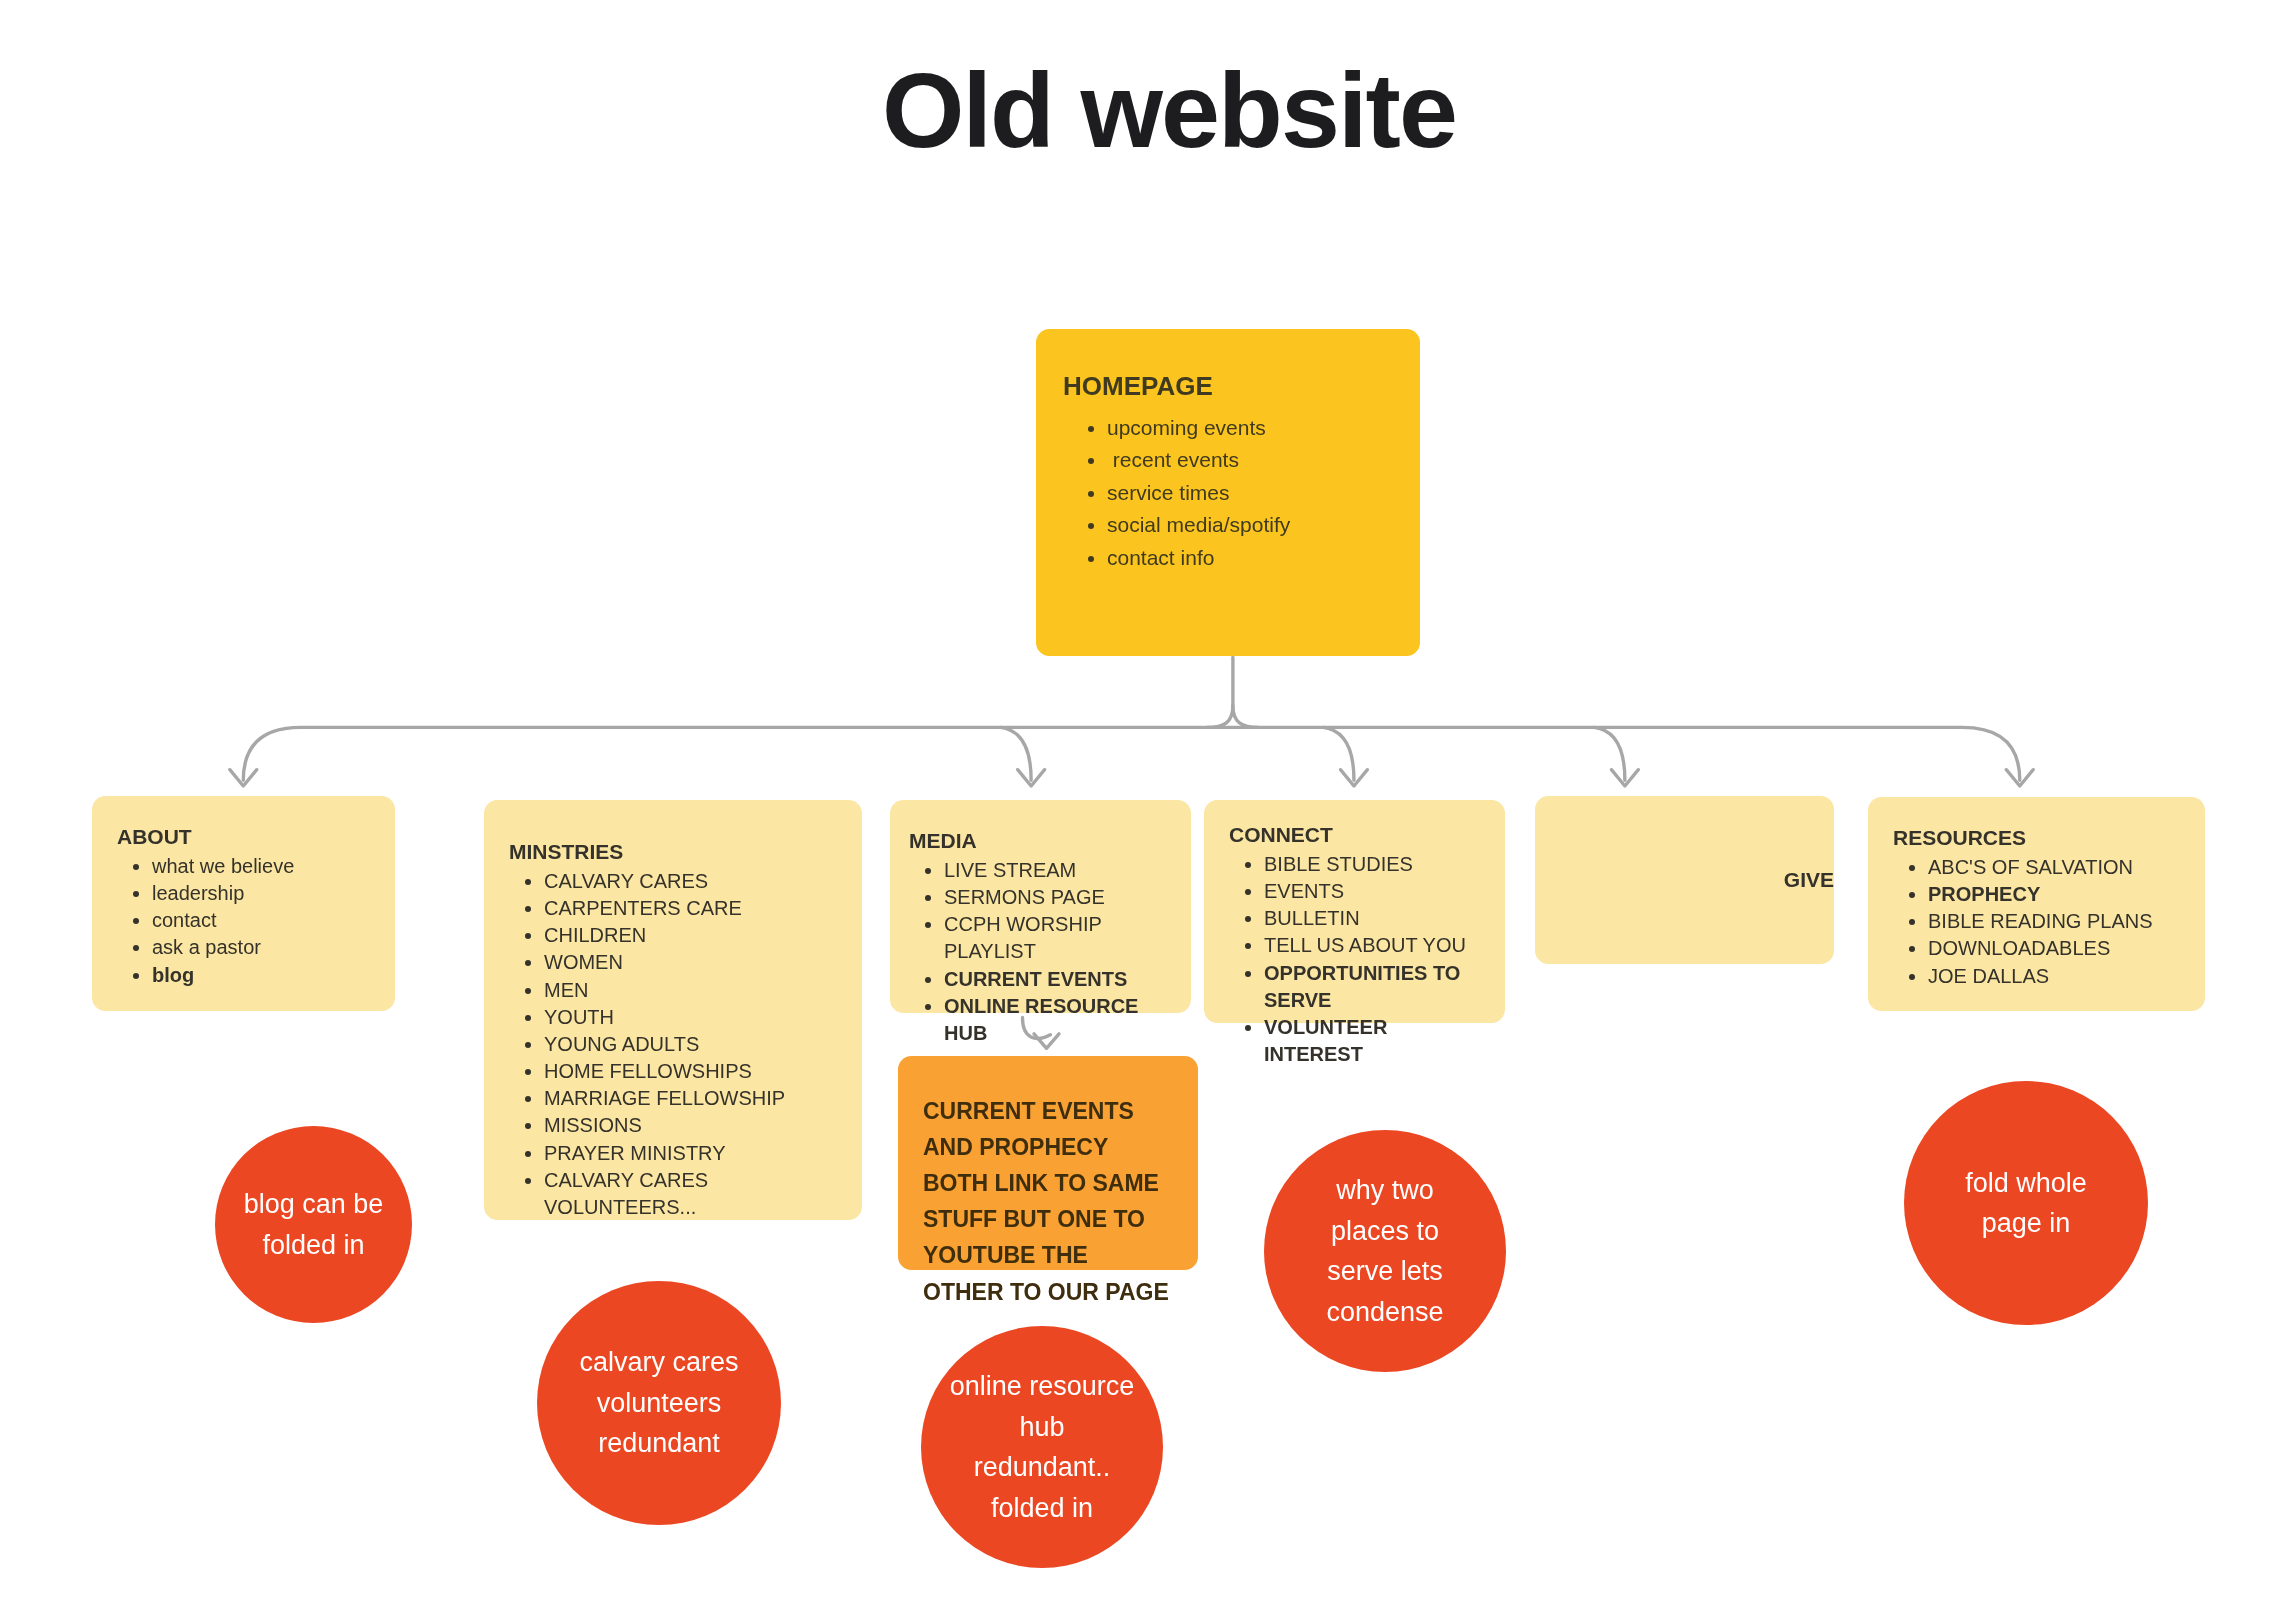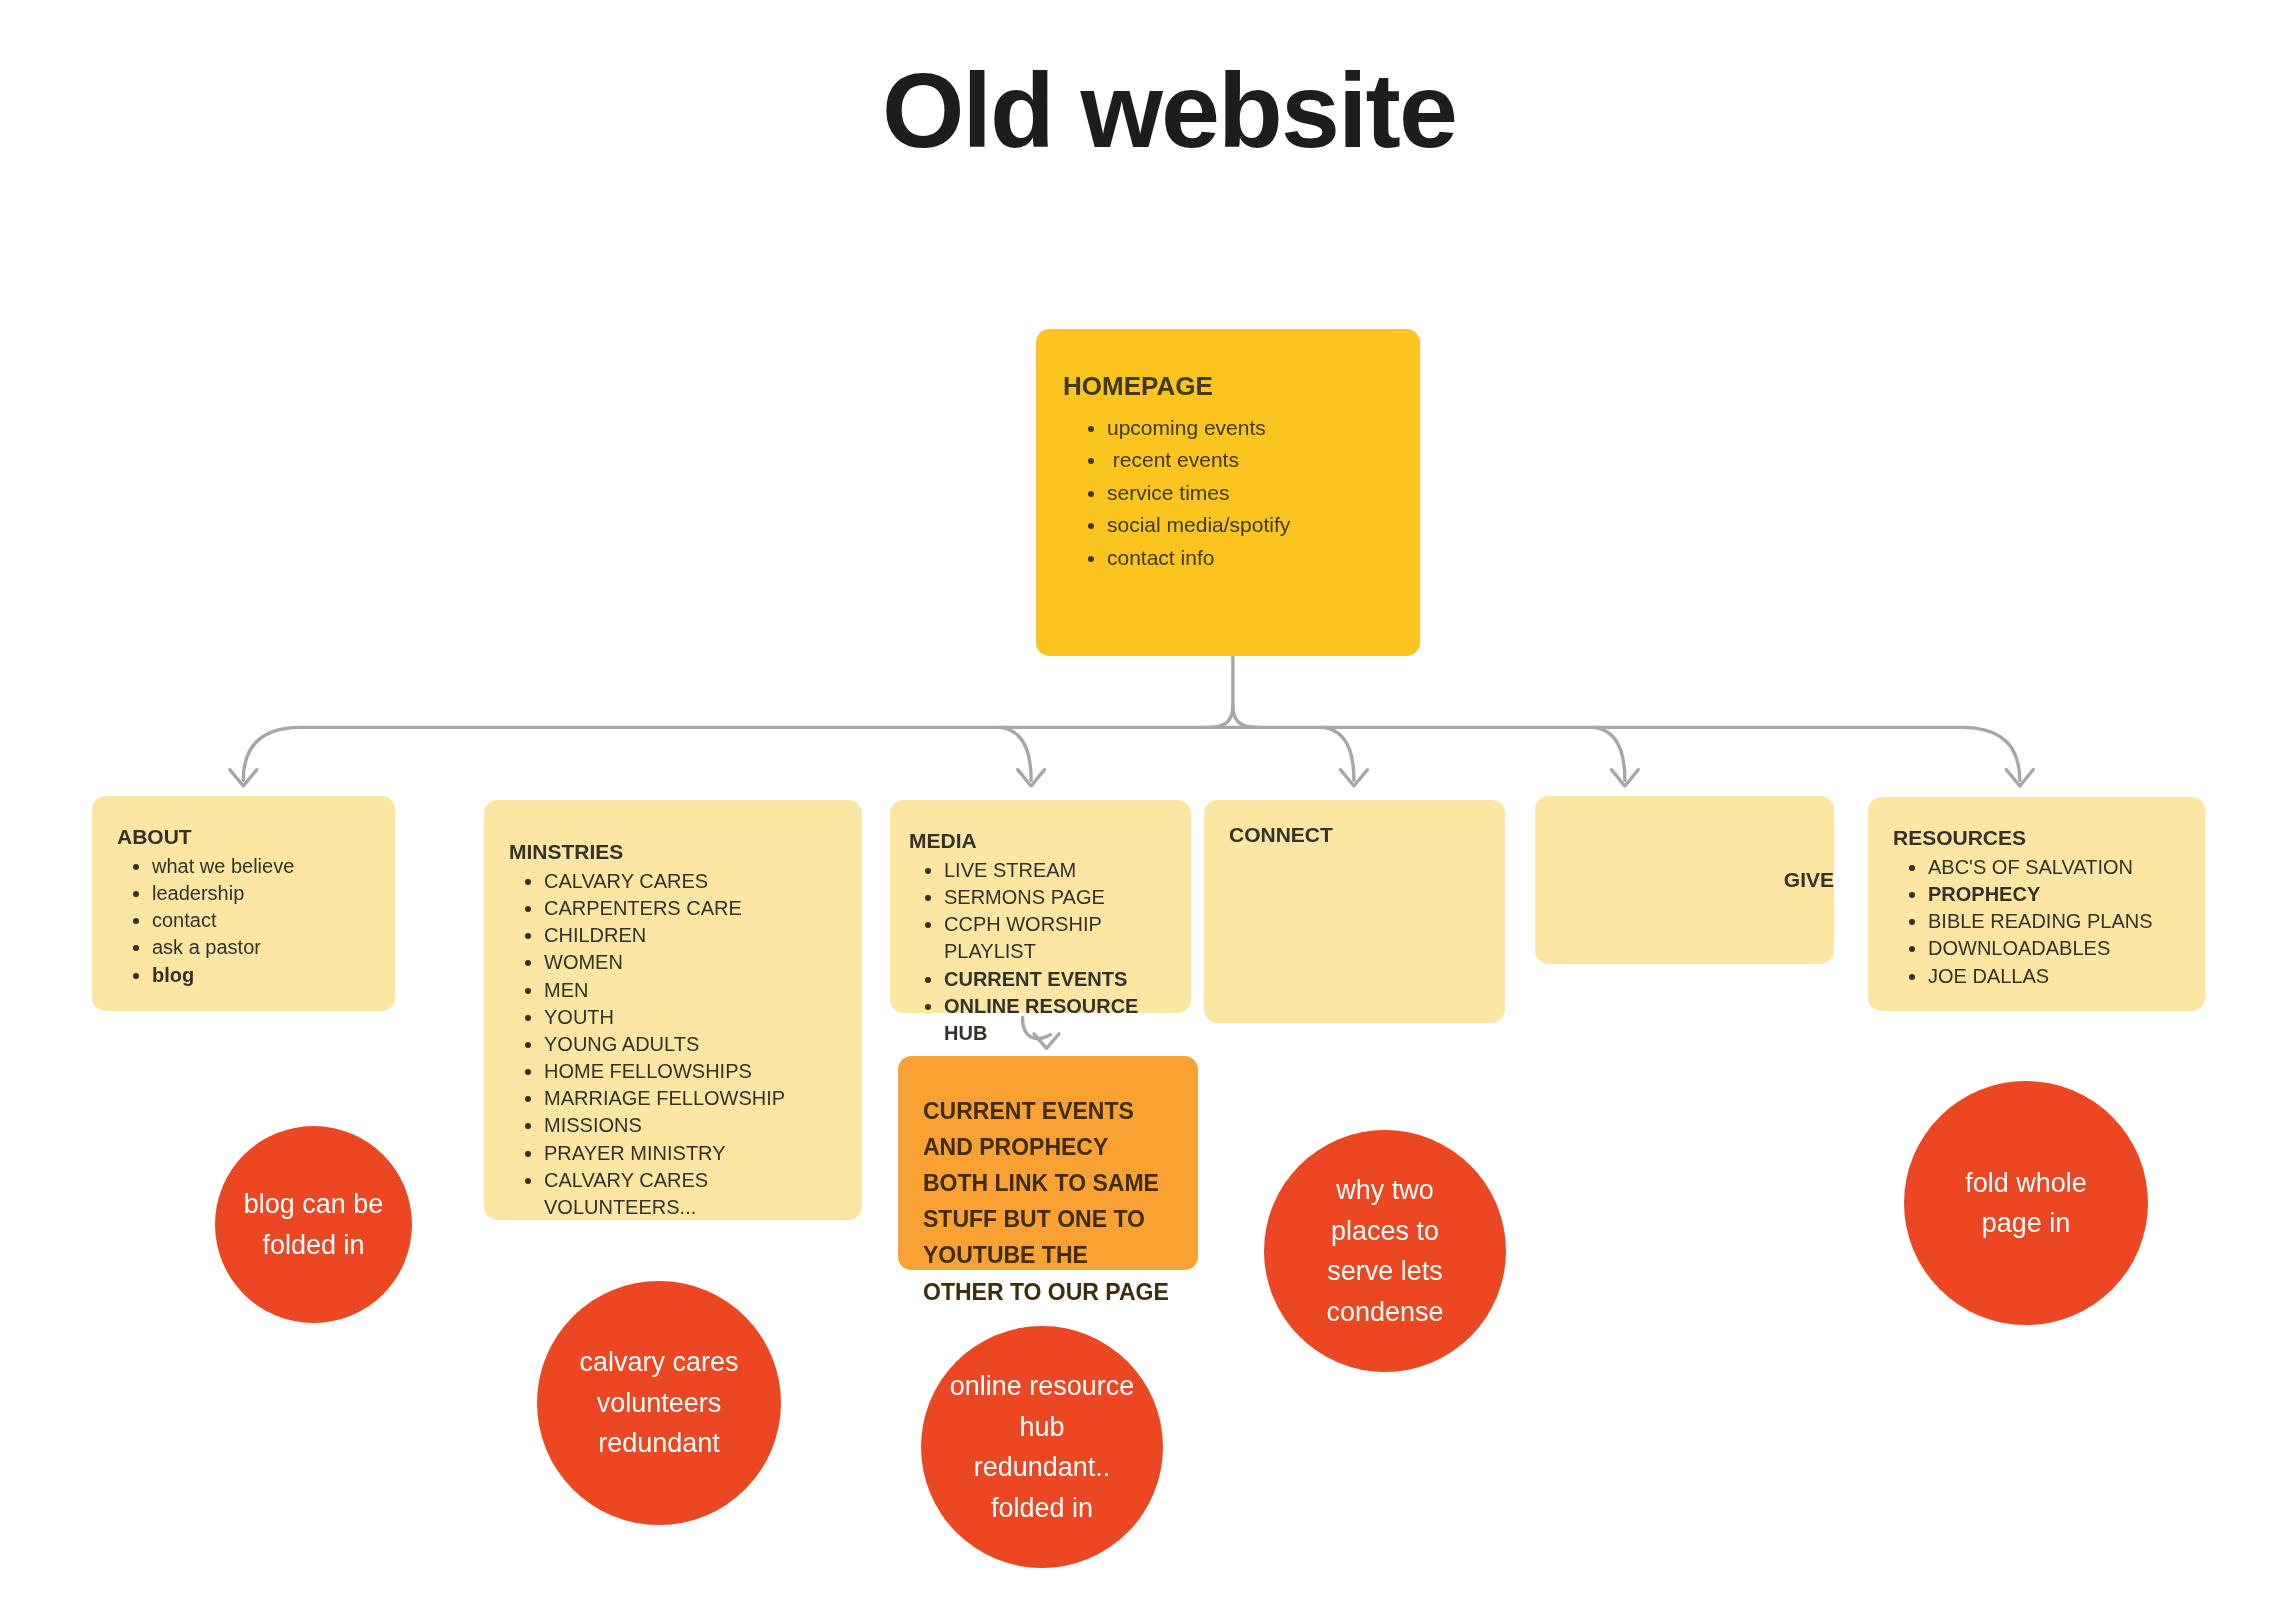--- a/index.html
+++ b/index.html
@@ -150,20 +150,28 @@
         <li>LIVE STREAM</li>
         <li>SERMONS PAGE</li>
         <li>CCPH WORSHIP PLAYLIST</li>
         <li style="font-weight: 700;">CURRENT EVENTS</li>
         <li style="font-weight: 700;">ONLINE RESOURCE HUB</li>
       </ul>
   </div>
 
   <div class="sticky pale connect">
     <div class="sticky-title">CONNECT</div>
+    <ul>
+        <li>BIBLE STUDIES</li>
+        <li>EVENTS</li>
+        <li>BULLETIN</li>
+        <li>TELL US ABOUT YOU</li>
+        <li style="font-weight: 700;">OPPORTUNITIES TO SERVE</li>
+        <li style="font-weight: 700;">VOLUNTEER INTEREST</li>
+      </ul>
   </div>
 
   <div class="sticky pale give">
     <span>GIVE</span>
   </div>
 
   <div class="sticky pale resources">
     <div class="sticky-title">RESOURCES</div>
     <ul>
         <li>ABC'S OF SALVATION</li>

